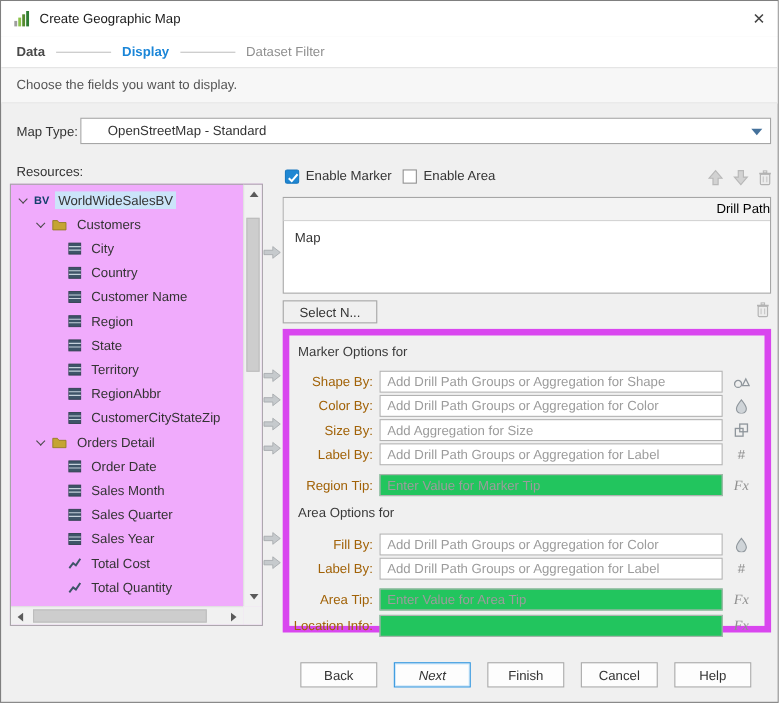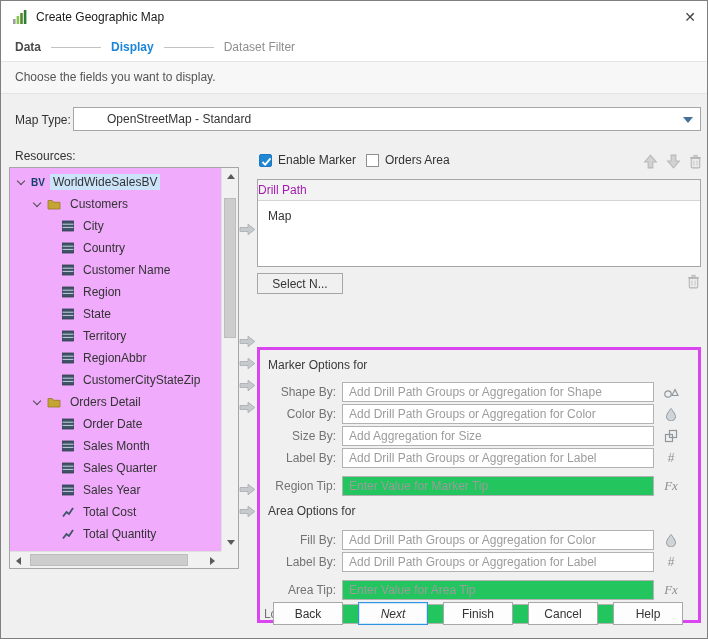--- a/index.html
+++ b/index.html
@@ -24,21 +24,21 @@
   .conn { width:50px; height:1px; background:#c2c2c2; margin:0 10px; }
 
   .desc { position:absolute; top:60px; left:0; right:0; height:33px; background:#f7f7f7;
           border-top:1px solid #e4e4e4; border-bottom:1px solid #e4e4e4;
           line-height:31px; padding-left:14px; color:#555; }
 
   
   .mt-label { position:absolute; left:14px; top:112px; }
   .combo { position:absolute; left:72px; top:106px; width:628px; height:24px;
            background:#fff; border:1px solid #a6a6a6; cursor:pointer; }
-  .combo-val { line-height:22px; padding-left:4px;margin-left:29px; }
+  .combo-val { line-height:22px; padding-left:24px; }
   .combo-arrow { position:absolute; right:7px; top:9px; width:0; height:0;
                  border-left:5px solid transparent; border-right:5px solid transparent;
                  border-top:6px solid #44719b; }
 
   .res-label { position:absolute; left:14px; top:148px; }
 
   
   .tree { position:absolute; left:8px; top:166px; width:230px; height:402px;
           background:#f0abfc; border:1px solid #a6a6a6; }
   .tree-content { position:absolute; left:0; top:0; right:17px; bottom:17px;
@@ -74,32 +74,32 @@
   
   .cb { position:absolute; width:13px; height:13px; }
   .cb.checked { background:#1f87d3; border:1px solid #1a79c0; border-radius:2px; }
   .cb.un { background:#fff; border:1px solid #8f8f8f; }
   .cb-label { position:absolute; line-height:15px; }
   .tool { position:absolute; width:17px; height:17px; cursor:pointer; }
 
   .drill { position:absolute; left:256px; top:178px; width:444px; height:88px;
            background:#fff; border:1px solid #a6a6a6; }
   .drill-h { height:21px; background:#f3f3f3; border-bottom:1px solid #d4d4d4;
-             text-align:left; line-height:20px; color:#a21caf; }
+             text-align:right; line-height:20px; color:#000000; }
   .drill-row { padding:8px 0 0 10px; cursor:default; }
 
   .selbtn { position:absolute; left:256px; top:272px; width:86px; height:21px;
             background:#f0f0f0; border:1px solid #a6a6a6; color:#333;
             font:12px "Liberation Sans",sans-serif; cursor:pointer; }
 
   .opts { position:absolute; left:256px; top:298px; width:444px; height:276px;
-          border:3px solid #d946ef;margin-top:48px; }
+          border:6px solid #d946ef; }
   .gtitle { position:absolute; left:8px; color:#3a3a3a; }
   .orow { position:absolute; left:0; right:0; height:20px; }
-  .olabel { position:absolute; left:0; width:76px; text-align:right; line-height:20px; color:#737373; }
+  .olabel { position:absolute; left:0; width:76px; text-align:right; line-height:20px; color:#a16207; }
   .oinput { position:absolute; left:82px; width:312px; height:20px; border:1px solid #b2b2b2;
             background:#fff; padding:0 6px; font:12px "Liberation Sans",sans-serif; color:#333; }
   .oinput.tip { background:#22c55e; }
   .oinput::placeholder { color:#9c9c9c; opacity:1; }
   .oicon { position:absolute; left:398px; width:26px; height:20px; display:flex;
            align-items:center; justify-content:center; }
   .fx { font-style:italic; font-family:"Liberation Serif",serif; font-size:13px; color:#8f8f8f; }
   .hashg { color:#8f8f8f; font-size:12px; }
 
   .btn { position:absolute; top:601px; width:70px; height:23px; background:#fdfdfd;
@@ -369,21 +369,21 @@
       <use href="#i-xfer"></use>
     </svg>
 
   <div class="cb checked" style="left:258px;top:153px">
     <svg width="13" height="13">
         <use href="#i-check"></use>
       </svg>
   </div>
   <span class="cb-label" style="left:277px;top:152px">Enable Marker</span>
   <div class="cb un" style="left:365px;top:153px"></div>
-  <span class="cb-label" style="left:384px;top:152px">Orders Area</span>
+  <span class="cb-label" style="left:384px;top:152px">Enable Area</span>
 
   <svg class="tool" style="left:641px;top:152px">
       <use href="#i-up"></use>
     </svg>
   <svg class="tool" style="left:664px;top:152px">
       <use href="#i-down"></use>
     </svg>
   <svg class="tool" style="left:686px;top:152px">
       <use href="#i-trash"></use>
     </svg>

